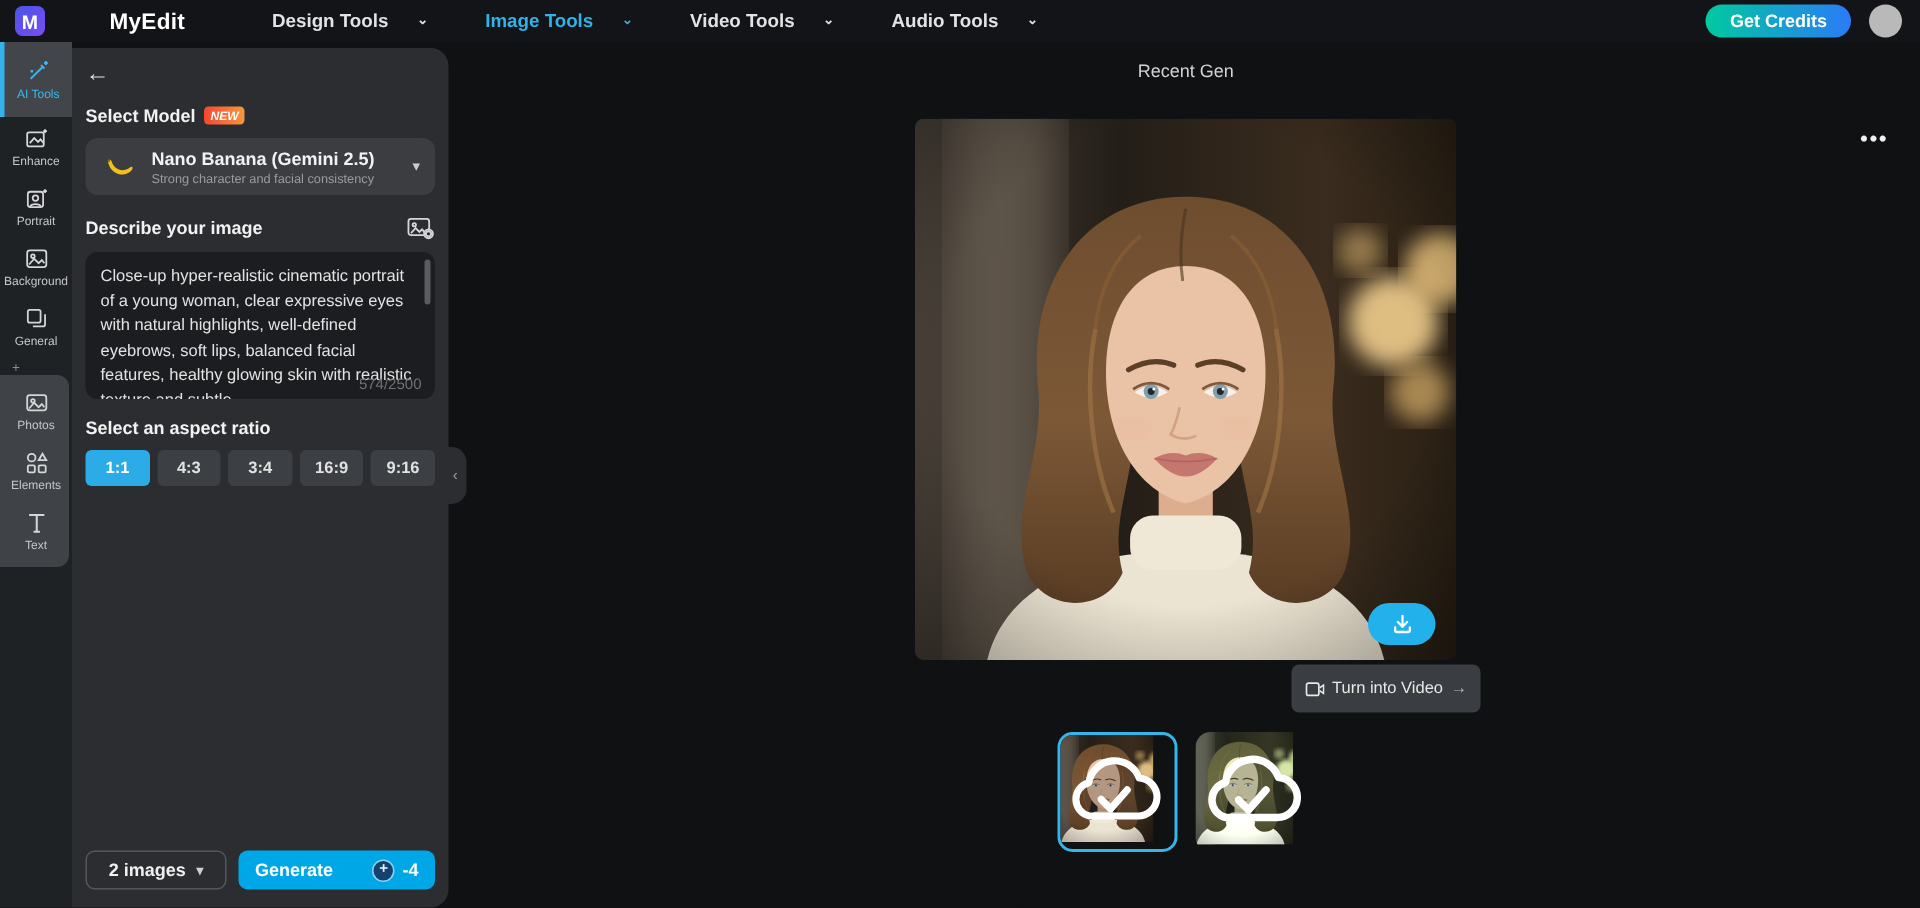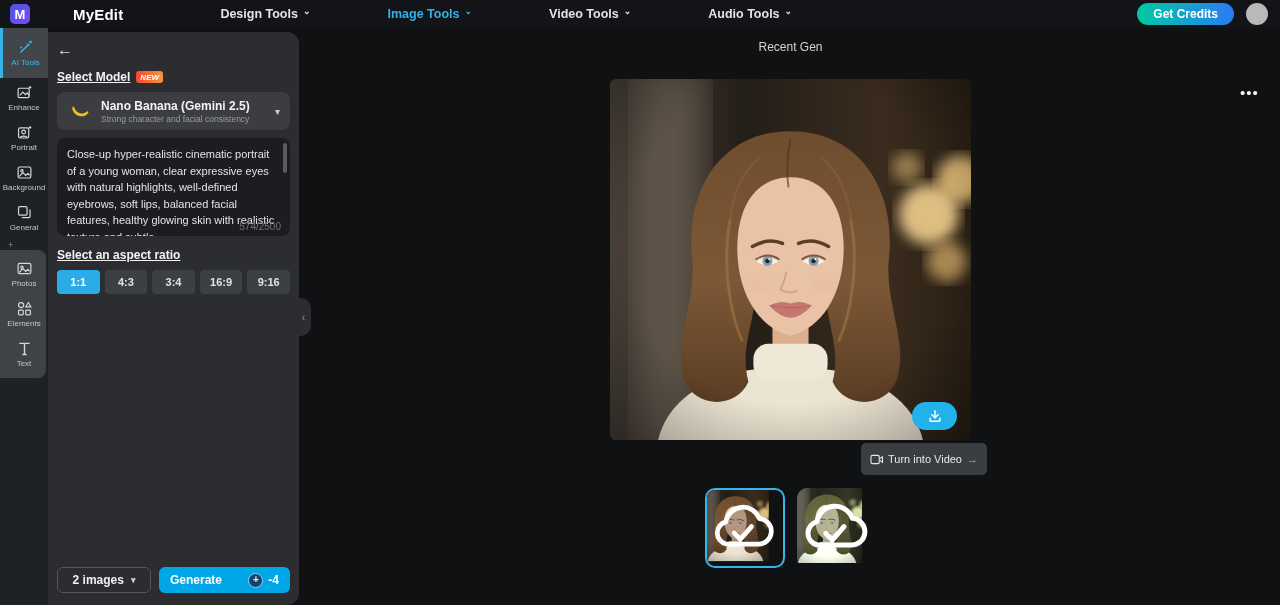--- a/index.html
+++ b/index.html
@@ -9,22 +9,22 @@
   
   .navbar { position:absolute; left:0; top:0; width:1280px; height:28px;
     background:#131417; display:flex; align-items:center; z-index:30; }
   .logo-wrap { display:flex; align-items:center; gap:7px; margin-left:10px; }
   .logo-badge { width:20px; height:20px; border-radius:5px;
     background:linear-gradient(135deg,#4a55e8,#7a4bf0);
     display:flex; align-items:center; justify-content:center;
     color:#fff; font-size:13px; font-weight:bold; }
   .logo-text { font-size:15px; font-weight:bold; color:#fff; letter-spacing:.2px;margin-left:36px; }
   .nav-menus { display:flex; gap:38px; margin-left:58px; }
-  .nav-item { display:flex; align-items:flex-start; gap:5px; font-size:12.5px;
-    font-weight:600; color:#e3e3e5; cursor:pointer;margin-left:39px; }
+  .nav-item { display:flex; align-items:center; gap:19px; font-size:12.5px;
+    font-weight:600; color:#e3e3e5; cursor:pointer; }
   .nav-item .caret { font-size:9px; color:inherit; transform:translateY(-1px); }
   .nav-item.active { color:#2fb3ea; }
   .nav-right { margin-left:auto; display:flex; align-items:center; gap:12px; margin-right:12px; }
   .credits-btn { height:22px; padding:0 16px; border:none; border-radius:12px;
     background:linear-gradient(90deg,#00c9a0,#2b7bf6); color:#fff; font-size:12px;
     font-weight:bold; display:flex; align-items:center; cursor:pointer;
     font-family:inherit; }
   .avatar { width:22px; height:22px; border-radius:50%; background:#b9b9b9; cursor:pointer; }
 
   
@@ -38,21 +38,21 @@
   .side-item.active .lbl { color:#3ab7ee; }
   .side-item.active svg { stroke:#3ab7ee; }
   .side-divider { color:#8a8c8e; font-size:9px; margin:4px 0 2px 8px; line-height:6px; }
   .side-group { width:46px; background:#3f4247; border-radius:0 8px 8px 0; padding:4px 0; }
 
   
   .panel { position:absolute; left:48px; top:32px; width:251px; height:573px;
     background:#2b2d30; border-radius:0 12px 12px 0; padding:10px 9px; z-index:20; }
   .back-arrow { font-size:16px; color:#dddddd; cursor:pointer; line-height:16px; }
   .section-label-row { display:flex; align-items:center; margin-top:12px; }
-  .section-label { font-size:12px; font-weight:bold; color:#f2f2f2;text-decoration:underline; }
+  .section-label { font-size:12px; font-weight:bold; color:#f2f2f2; }
   .new-badge { margin-left:6px; font-size:8px; font-weight:bold; color:#fff;
     background:linear-gradient(90deg,#f5472f,#f7973d); border-radius:3px; padding:1.5px 4px;font-style:italic; }
   .model-select { margin-top:8px; height:38px; background:#3b3d40; border-radius:8px;
     display:flex; align-items:center; padding:0 10px; cursor:pointer; }
   .model-texts { margin-left:10px; display:flex; flex-direction:column; gap:1px; }
   .model-name { font-size:12px; font-weight:600; color:#f2f2f2; }
   .model-desc { font-size:8.5px; color:#9a9da0; }
   .model-caret { margin-left:auto; color:#cccccc; font-size:10px; }
   .describe-row { display:flex; align-items:center; justify-content:space-between; margin-top:14px; }
   .prompt-box { position:relative; margin-top:8px; height:98px; background:#1c1d20;
@@ -288,20 +288,31 @@
       <path d="M6 11 C8 20 19 23.5 24.5 16.5 C25.8 14.8 24.6 13.5 22.8 14.8 C17.5 19 10.5 16.5 8.6 10 C8 8 5.4 8.6 6 11 Z" fill="#f2c01c"></path>
       <circle cx="6.6" cy="9.6" r="1" fill="#8a6a14"></circle>
     </svg>
     <div class="model-texts">
       <span class="model-name">Nano Banana (Gemini 2.5)</span>
       <span class="model-desc">Strong character and facial consistency</span>
     </div>
     <span class="model-caret">▾</span>
   </div>
 
+  <div class="describe-row">
+    <span class="section-label">Describe your image</span>
+    <svg width="19" height="16" viewBox="0 0 22 18" fill="none" stroke="#d5d6d8" stroke-width="1.4">
+      <rect x="1.5" y="2" width="16" height="12.5" rx="2"></rect>
+        <circle cx="6" cy="6.5" r="1.3"></circle>
+        <path d="M3.5 13 l3.5-4 3 3 2-2 2.5 3"></path>
+      <circle cx="17" cy="13.5" r="3.4" fill="#2b2d30"></circle>
+        <circle cx="17" cy="13.5" r="2"></circle>
+        <path d="M17 10.8 v1 M17 15.2 v1 M14.3 13.5 h1 M18.7 13.5 h1"></path>
+    </svg>
+  </div>
 
   <div class="prompt-box">
     <div class="prompt-text">Close-up hyper-realistic cinematic portrait of a young woman, clear expressive eyes with natural highlights, well-defined eyebrows, soft lips, balanced facial features, healthy glowing skin with realistic texture and subtle</div>
     <div class="prompt-scrollthumb"></div>
     <div class="char-counter">574/2500</div>
   </div>
 
   <div class="section-label-row">
     <span class="section-label">Select an aspect ratio</span>
   </div>

